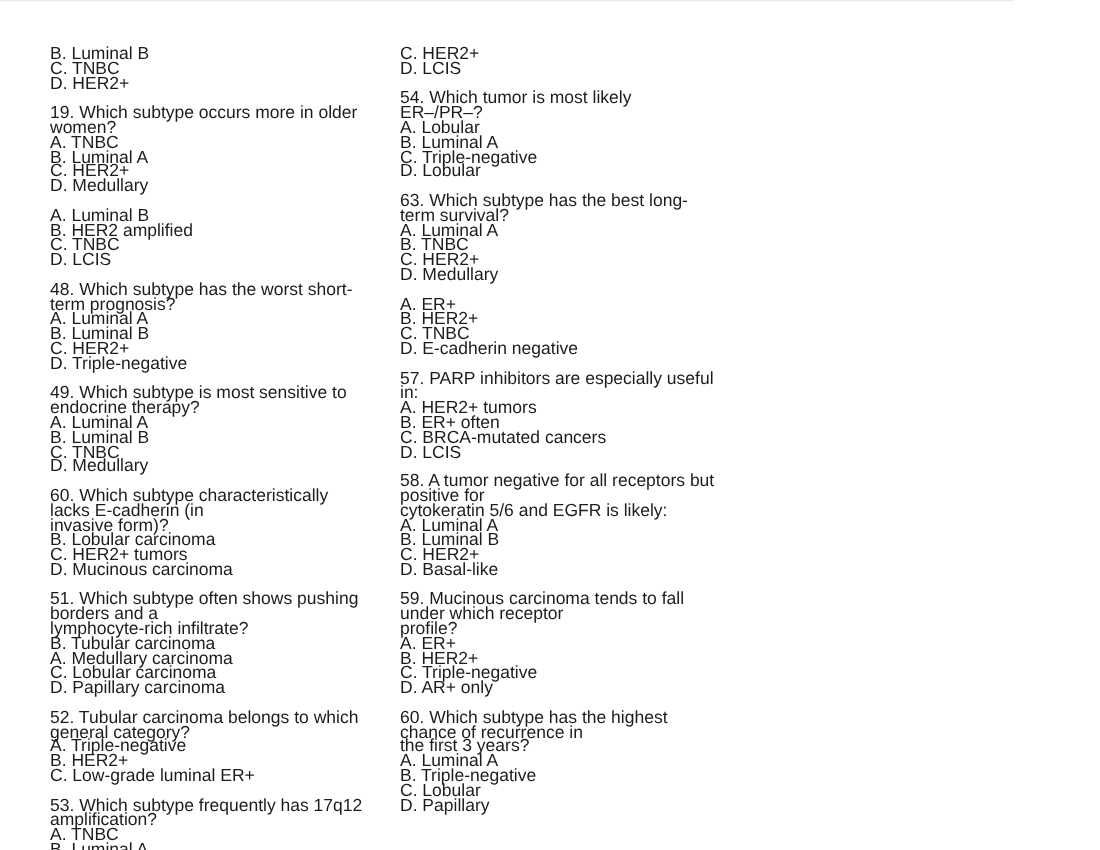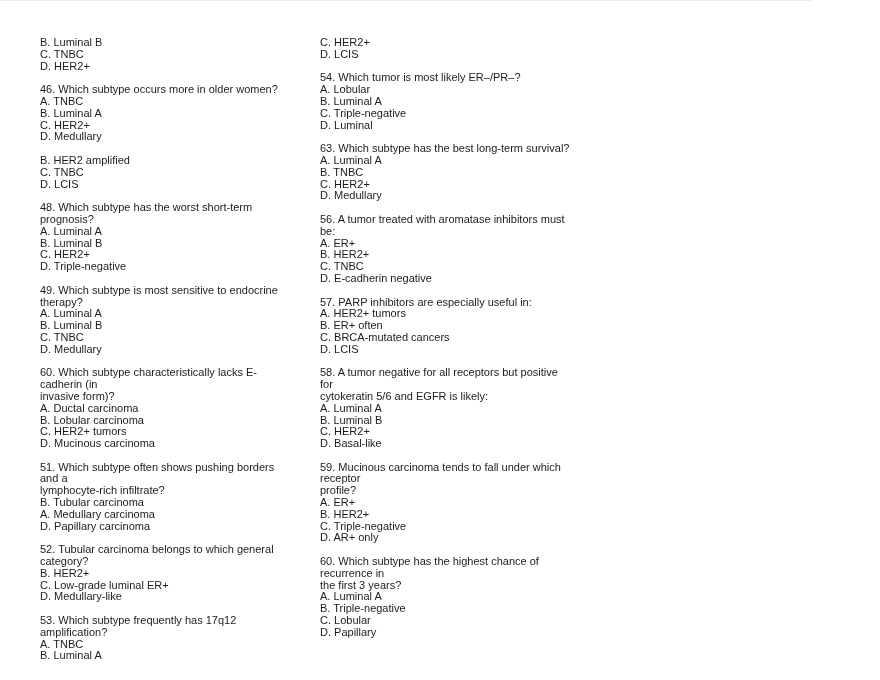--- a/index.html
+++ b/index.html
@@ -8,21 +8,21 @@
     background: #ffffff;
   }
   .page {
     position: relative;
     width: 811px;
     height: 680px;
     background: #ffffff;
     border-top: 1px solid #ececec;
     overflow: hidden;
     font-family: "Liberation Sans", sans-serif;
-    font-size: 11px;
+    font-size: 14px;
     line-height: 11.8px;
     color: #1c1c1c;
     -webkit-font-smoothing: antialiased;
   }
   .column {
     position: absolute;
     top: 36px;
   }
   #col-left  { left: 40px;  width: 252px; }
   #col-right { left: 320px; width: 252px; }
@@ -40,27 +40,28 @@
 <body>
 
 <div class="page">
   <div class="column" id="col-left">
       <div class="block">
         <div class="option-line">B. Luminal B</div>
         <div class="option-line">C. TNBC</div>
         <div class="option-line">D. HER2+</div>
       </div>
       <div class="block">
-        <div class="question-text">46. Which subtype occurs more in older women?</div>
+        <div class="question-text">19. Which subtype occurs more in older women?</div>
         <div class="option-line">A. TNBC</div>
         <div class="option-line">B. Luminal A</div>
         <div class="option-line">C. HER2+</div>
         <div class="option-line">D. Medullary</div>
       </div>
       <div class="block">
+        <div class="option-line">A. Luminal B</div>
         <div class="option-line">B. HER2 amplified</div>
         <div class="option-line">C. TNBC</div>
         <div class="option-line">D. LCIS</div>
       </div>
       <div class="block">
         <div class="question-text">48. Which subtype has the worst short-term prognosis?</div>
         <div class="option-line">A. Luminal A</div>
         <div class="option-line">B. Luminal B</div>
         <div class="option-line">C. HER2+</div>
         <div class="option-line">D. Triple-negative</div>
@@ -68,65 +69,64 @@
       <div class="block">
         <div class="question-text">49. Which subtype is most sensitive to endocrine therapy?</div>
         <div class="option-line">A. Luminal A</div>
         <div class="option-line">B. Luminal B</div>
         <div class="option-line">C. TNBC</div>
         <div class="option-line">D. Medullary</div>
       </div>
       <div class="block">
         <div class="question-text">60. Which subtype characteristically lacks E-cadherin (in
 invasive form)?</div>
-        <div class="option-line">A. Ductal carcinoma</div>
         <div class="option-line">B. Lobular carcinoma</div>
         <div class="option-line">C. HER2+ tumors</div>
         <div class="option-line">D. Mucinous carcinoma</div>
       </div>
       <div class="block">
         <div class="question-text">51. Which subtype often shows pushing borders and a
 lymphocyte-rich infiltrate?</div>
         <div class="option-line">B. Tubular carcinoma</div>
         <div class="option-line">A. Medullary carcinoma</div>
+        <div class="option-line">C. Lobular carcinoma</div>
         <div class="option-line">D. Papillary carcinoma</div>
       </div>
       <div class="block">
         <div class="question-text">52. Tubular carcinoma belongs to which general category?</div>
+        <div class="option-line">A. Triple-negative</div>
         <div class="option-line">B. HER2+</div>
         <div class="option-line">C. Low-grade luminal ER+</div>
-        <div class="option-line">D. Medullary-like</div>
       </div>
       <div class="block">
         <div class="question-text">53. Which subtype frequently has 17q12 amplification?</div>
         <div class="option-line">A. TNBC</div>
         <div class="option-line">B. Luminal A</div>
       </div>
     </div>
   <div class="column" id="col-right">
       <div class="block">
         <div class="option-line">C. HER2+</div>
         <div class="option-line">D. LCIS</div>
       </div>
       <div class="block">
         <div class="question-text">54. Which tumor is most likely ER–/PR–?</div>
         <div class="option-line">A. Lobular</div>
         <div class="option-line">B. Luminal A</div>
         <div class="option-line">C. Triple-negative</div>
-        <div class="option-line">D. Luminal</div>
+        <div class="option-line">D. Lobular</div>
       </div>
       <div class="block">
         <div class="question-text">63. Which subtype has the best long-term survival?</div>
         <div class="option-line">A. Luminal A</div>
         <div class="option-line">B. TNBC</div>
         <div class="option-line">C. HER2+</div>
         <div class="option-line">D. Medullary</div>
       </div>
       <div class="block">
-        <div class="question-text">56. A tumor treated with aromatase inhibitors must be:</div>
         <div class="option-line">A. ER+</div>
         <div class="option-line">B. HER2+</div>
         <div class="option-line">C. TNBC</div>
         <div class="option-line">D. E-cadherin negative</div>
       </div>
       <div class="block">
         <div class="question-text">57. PARP inhibitors are especially useful in:</div>
         <div class="option-line">A. HER2+ tumors</div>
         <div class="option-line">B. ER+ often</div>
         <div class="option-line">C. BRCA-mutated cancers</div>

